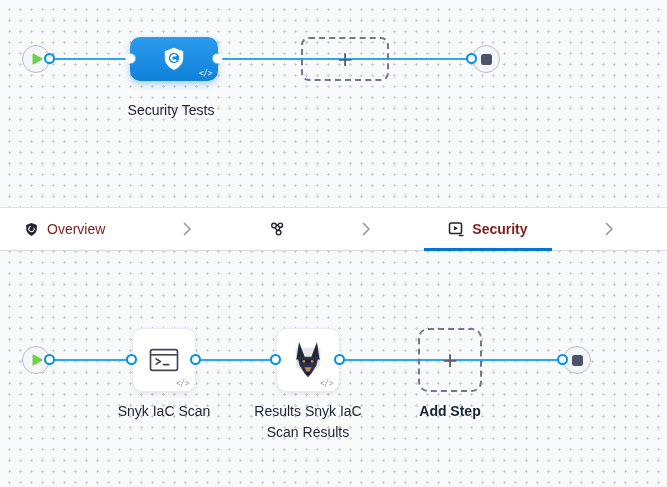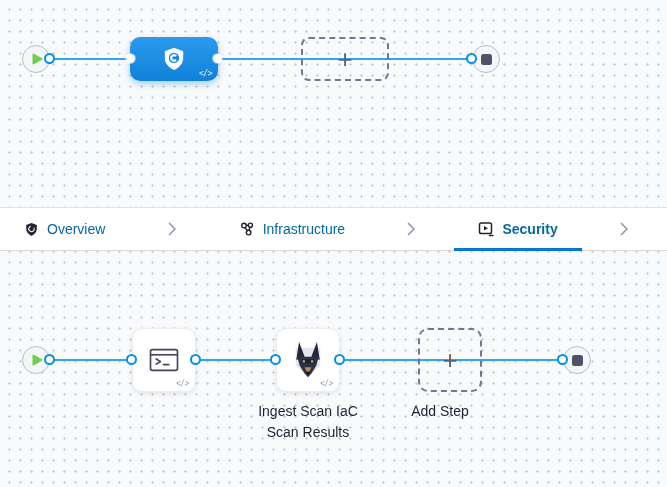--- a/index.html
+++ b/index.html
@@ -60,21 +60,21 @@
   .code-badge.on-white { color:#9a9dab; }
 
   
   .tabbar {
     position:absolute; left:0; top:207px; width:667px; height:44px;
     background:#fff; border-top:1px solid #e0e2e8; border-bottom:1px solid #d9dbe1;
     display:flex; align-items:stretch; z-index:10;
   }
   .tab {
     position:relative; display:flex; align-items:center; gap:8px;
-    padding:0 24px; font-size:14px; font-weight:500; color:#0369a1; cursor:pointer;
+    padding:0 24px; font-size:14px; font-weight:500; color:#7f1d1d; cursor:pointer;
     white-space:nowrap;
   }
   .tab.active { font-weight:600; }
   .tab-underline {
     position:absolute; left:0; right:0; bottom:-1px; height:3px; background:#0278d5;
   }
   .tab-sep { flex:1; display:flex; align-items:center; justify-content:center; }
 </style>
 </head>
 <body>
@@ -97,20 +97,21 @@
       <svg width="26" height="26" viewBox="0 0 24 24">
         <path d="M12 1.5 L20.5 4.8 V10.8 C20.5 16 17 19.9 12 22.2 C7 19.9 3.5 16 3.5 10.8 V4.8 Z" fill="#ffffff"></path>
         <circle cx="12" cy="11" r="4.8" fill="#1389e0"></circle>
         <circle cx="12" cy="11" r="2.5" fill="none" stroke="#ffffff" stroke-width="1.9" stroke-dasharray="12 4" transform="rotate(40 12 11)"></circle>
       </svg>
     </span>
     <span class="code-badge on-blue">&lt;/&gt;</span>
   </div>
   <div class="port-white" style="left:126px; top:54px;"></div>
   <div class="port-white" style="left:213px; top:54px;"></div>
+  <div class="node-label" style="left:111px; top:100px;">Security Tests</div>
 
   <div class="add-box" style="left:301px; top:37px; width:88px; height:44px; border-radius:8px;">
     <span class="plus-glyph">+</span>
   </div>
 
   <div class="term-node" style="left:472px; top:45px;">
     <span class="stop-square"></span>
   </div>
   <div class="port" style="left:466px; top:53px;"></div>
 
@@ -135,21 +136,20 @@
 
     <div class="tab">
       <span style="display:flex;">
         <svg width="16" height="16" viewBox="0 0 16 16" fill="none" stroke="#22242f" stroke-width="1.4">
           <circle cx="5" cy="4.6" r="2.3"></circle>
           <circle cx="11.4" cy="4.2" r="2.1"></circle>
           <circle cx="9.6" cy="11.6" r="2.3"></circle>
           <path d="M7.3 4.5 L9.3 4.3 M5.8 6.7 L8.7 9.7 M10.9 6.2 L10 9.4"></path>
         </svg>
       </span>
-      <span>Infrastructure</span>
     </div>
 
     <div class="tab-sep">
       <span style="display:flex;">
         <svg width="9" height="14" viewBox="0 0 9 14">
             <polyline points="1.5,1.5 7,7 1.5,12.5" fill="none" stroke="#9699b6" stroke-width="1.7" stroke-linecap="round" stroke-linejoin="round"></polyline>
           </svg>
       </span>
     </div>
 
@@ -192,44 +192,45 @@
         <rect x="2" y="2.5" width="26" height="20" rx="1.8"></rect>
         <path d="M2 7.5 H28"></path>
         <path d="M7.5 11.5 L11.5 14 L7.5 16.5" stroke-linecap="round" stroke-linejoin="round"></path>
         <path d="M14.5 17 H19.5" stroke-linecap="round"></path>
       </svg>
     </span>
     <span class="code-badge on-white">&lt;/&gt;</span>
   </div>
   <div class="port" style="left:126px; top:354px;"></div>
   <div class="port" style="left:190px; top:354px;"></div>
+  <div class="node-label" style="left:104px; top:401px;">Snyk IaC Scan</div>
 
   <div class="step-card" style="left:276px; top:328px;">
     <span style="display:flex;">
       <svg width="36" height="38" viewBox="0 0 32 34">
         <path d="M5 6 H27 V22 L16 32 L5 22 Z" fill="#e5e6ea"></path>
         <polygon points="8,1 13,14 5.5,17" fill="#23263a"></polygon>
         <polygon points="24,1 19,14 26.5,17" fill="#23263a"></polygon>
         <polygon points="6.5,14 25.5,14 23.5,22 19,29 16,32.5 13,29 8.5,22" fill="#2d3046"></polygon>
         <polygon points="9.5,16.5 22.5,16.5 21.5,20 10.5,20" fill="#1d2033"></polygon>
         <circle cx="12.3" cy="18.3" r="1.2" fill="#c2914f"></circle>
         <circle cx="19.7" cy="18.3" r="1.2" fill="#c2914f"></circle>
         <polygon points="12.8,23.5 19.2,23.5 16,29.5" fill="#b98a54"></polygon>
         <circle cx="16" cy="28.6" r="1.3" fill="#14151f"></circle>
       </svg>
     </span>
     <span class="code-badge on-white">&lt;/&gt;</span>
   </div>
   <div class="port" style="left:270px; top:354px;"></div>
   <div class="port" style="left:334px; top:354px;"></div>
-  <div class="node-label" style="left:248px; top:401px;">Ingest Scan IaC Scan Results</div>
+  <div class="node-label" style="left:248px; top:401px;">Results Snyk IaC Scan Results</div>
 
   <div class="add-box" style="left:418px; top:328px; width:64px; height:64px; border-radius:10px;">
     <span class="plus-glyph">+</span>
   </div>
-  <div class="node-label" style="left:380px; top:401px;">Add Step</div>
+  <div class="node-label" style="left:390px; top:401px;font-weight:bold;">Add Step</div>
 
   <div class="term-node" style="left:563px; top:346px;">
     <span class="stop-square"></span>
   </div>
   <div class="port" style="left:557px; top:354px;"></div>
 
 </div>
 
 </body></html>

